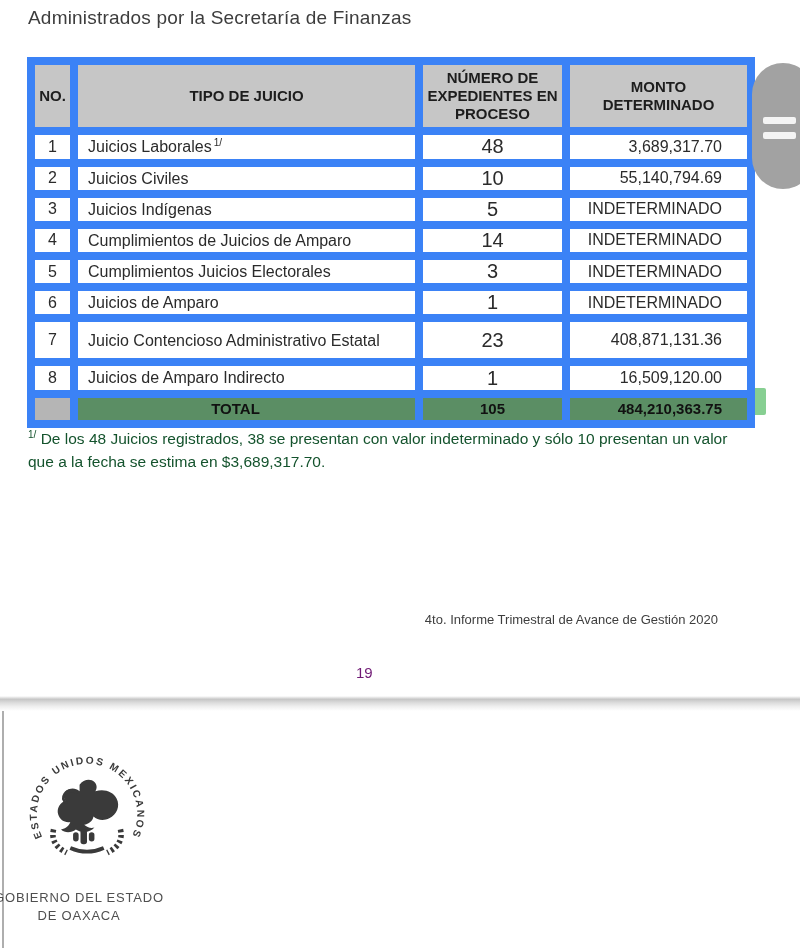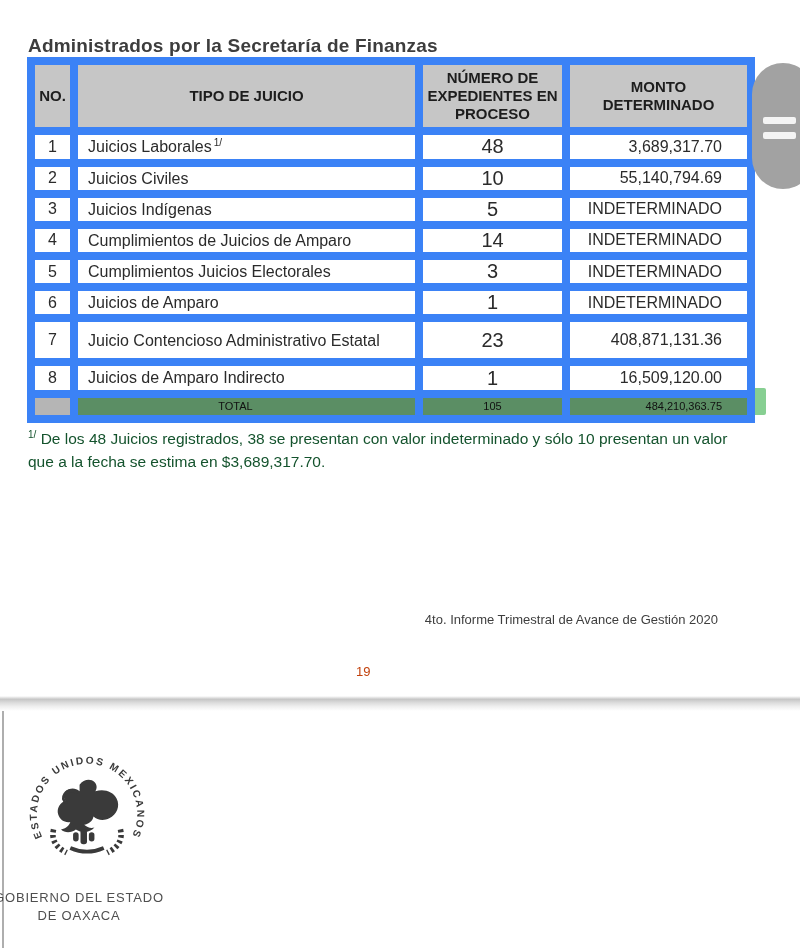--- a/index.html
+++ b/index.html
@@ -1,21 +1,21 @@
 <!DOCTYPE html>
 <html><head>
 <meta charset="utf-8">
 <style>
   * { margin:0; padding:0; box-sizing:border-box; }
   html,body { width:800px; height:948px; background:#ffffff; overflow:hidden;
               font-family:"Liberation Sans", sans-serif; color:#2b2b2b; position:relative; }
 
   
-  .page-title { position:absolute; left:28px; top:7px; font-size:19px; font-weight:700;
-                color:#3d3d3d; letter-spacing:0.2px;margin-top:28px; }
+  .page-title { position:absolute; left:28px; top:7px; font-size:19px; font-weight:400;
+                color:#3d3d3d; letter-spacing:0.2px; }
 
   .table-wrap { position:absolute; left:0; top:0; width:800px; height:697px; }
 
   .hl-strip { position:absolute; left:68px; top:388px; width:698px; height:27px;
               background:#87cf92; border-radius:2px; z-index:1; }
 
   table.doc-table { position:absolute; left:27px; top:57px; width:720px;
                     border-collapse:collapse; table-layout:fixed; z-index:2;
                     background:#ffffff; }
   .doc-table th, .doc-table td { border:8px solid #3b82f6; overflow:hidden; }
@@ -26,30 +26,30 @@
   .r-tall { height:44px; }
   .r-short{ height:29px; }
   .r-total{ height:22px; }
 
   .c-no    { text-align:center; font-size:16px; }
   .c-tipo  { text-align:left; padding:2px 22px 2px 10px; font-size:16px; line-height:1.2; }
   .c-exp   { text-align:center; font-size:20px; }
   .c-monto { text-align:right; padding-right:25px; font-size:16px; }
   sup.fn { font-size:10px; vertical-align:super; margin-left:2px; }
 
-  .r-total td { background:#5b8e64; font-weight:400; font-size:11px; color:#111; }
+  .r-total td { background:#5b8e64; font-weight:700; font-size:15px; color:#111; }
   .r-total td.gray-cell { background:#b5b5b5; }
   .r-total .c-tipo { text-align:center; padding-left:0; }
 
   .footnote { position:absolute; left:28px; top:428px; width:706px; font-size:15.5px;
               color:#14532d; line-height:1.45; }
   .footnote sup { font-size:10px; }
 
   .report-label { position:absolute; right:82px; top:612px; font-size:13px; color:#3e3e3e; }
-  .page-number  { position:absolute; left:356px; top:664px; font-size:13px; color:#c2410c; }
+  .page-number  { position:absolute; left:356px; top:664px; font-size:15px; color:#701a75; }
 
   
   .drag-handle { position:absolute; left:752px; top:63px; width:62px; height:126px;
                  border-radius:31px; background:#a2a2a2; z-index:5; }
   .drag-handle .bar { position:absolute; left:11px; width:33px; height:7px;
                       border-radius:2px; background:#f4f4f4; }
   .bar.b1 { top:54px; } .bar.b2 { top:69px; }
 
   
   .page-divider { position:absolute; left:0; top:696px; width:800px; height:15px;

